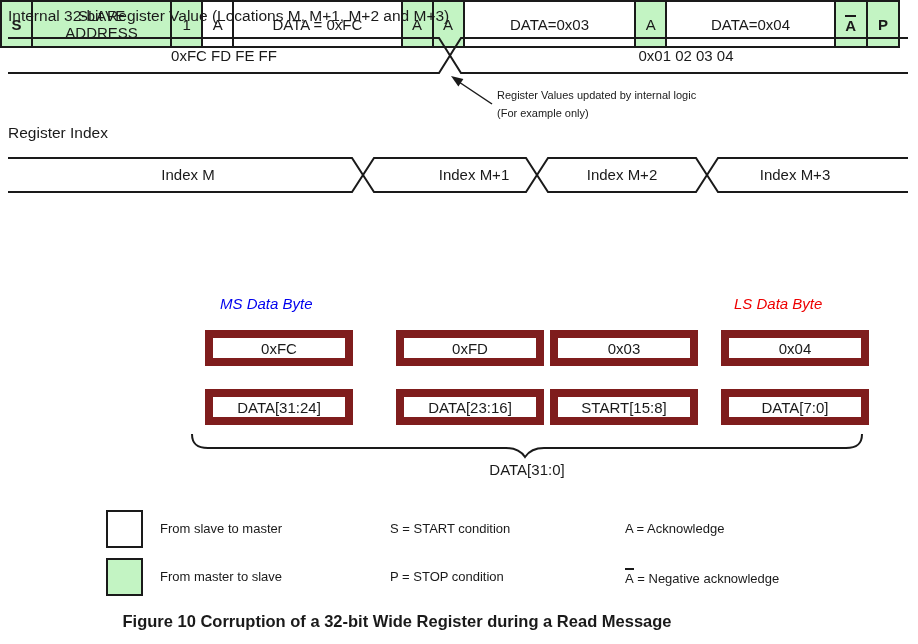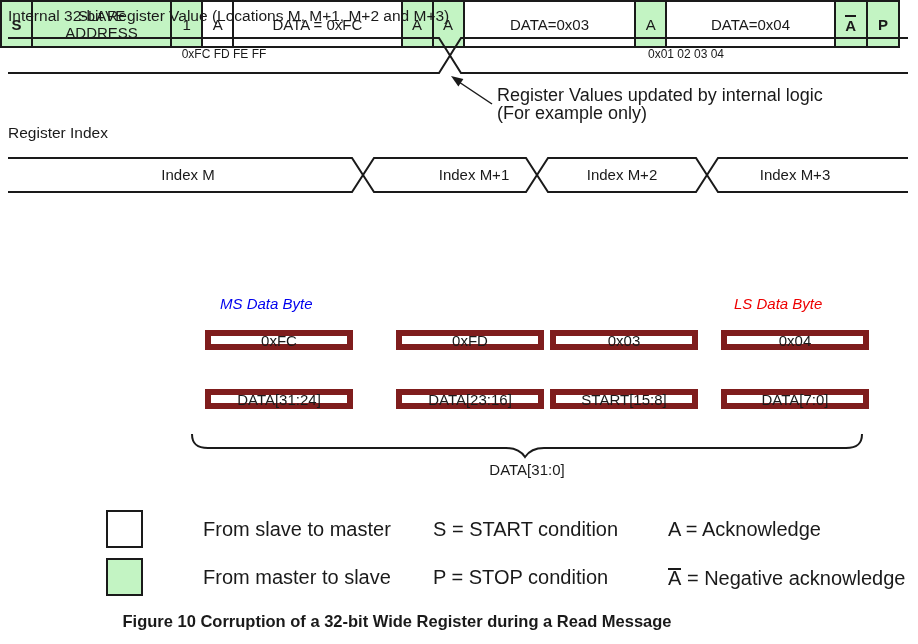--- a/index.html
+++ b/index.html
@@ -9,25 +9,25 @@
   }
   .abs{position:absolute;}
   .ctr{transform:translateX(-50%);white-space:nowrap;}
   svg{position:absolute;left:0;top:0;pointer-events:none;}
 
   
   #title{left:8px;top:7px;font-size:15.5px;}
   #regidx-label{left:8px;top:124px;font-size:15.5px;}
 
   
-  .busval{top:47px;font-size:12px;}
+  .busval{top:47px;font-size:15px;}
   .idxval{top:166px;font-size:15px;}
 
   
-  #annot{left:497px;top:86px;font-size:18px;line-height:18px;}
+  #annot{left:497px;top:86px;font-size:11px;line-height:18px;}
 
   
   #frame{
     left:8px;top:233px;width:900px;height:48px;display:flex;
     border:2px solid #1a1a1a;box-sizing:border-box;background:#ffffff;
   }
   .cell{
     display:flex;align-items:center;justify-content:center;text-align:center;
     font-size:15px;line-height:17px;border-left:2px solid #1a1a1a;box-sizing:border-box;
     flex-basis:0;
@@ -37,39 +37,39 @@
   .cell.b{font-weight:bold;}
   .cell .wrapnarrow{display:inline-block;max-width:92px;}
   .ovl{display:inline-block;border-top:2px solid #1a1a1a;padding-top:1px;line-height:15px;}
 
   
   #ms-label{left:220px;top:295px;font-size:15px;font-style:italic;color:#0000ee;}
   #ls-label{left:734px;top:295px;font-size:15px;font-style:italic;color:#ee0000;text-align:center;}
 
   
   .bytebox{
-    position:absolute;width:148px;height:20px;border:6px solid #7f1d1d;box-sizing:border-box;
+    position:absolute;width:148px;height:36px;border:8px solid #7f1d1d;box-sizing:border-box;
     display:flex;align-items:center;justify-content:center;font-size:15px;background:#fff;
   }
   .rowv{top:330px;}
   .rowf{top:389px;}
   .bx0{left:205px;} .bx1{left:396px;} .bx2{left:550px;} .bx3{left:721px;}
 
   #brace-label{left:527px;top:461px;font-size:15px;}
 
   
   .swatch{position:absolute;left:106px;width:37px;height:38px;border:2px solid #1a1a1a;box-sizing:border-box;}
   #swatch-white{top:510px;background:#ffffff;}
   #swatch-green{top:558px;background:#c3f4c3;}
   .leg-r1{top:520px;}
   .leg-r2{top:568px;}
   .leg-c1{left:160px;}
   .leg-c2{left:390px;}
   .leg-c3{left:625px;}
-  .legtxt{font-size:20px;line-height:18px;margin-left:43px;}
+  .legtxt{font-size:13px;line-height:18px;}
 
   #caption{left:0;top:612px;width:794px;text-align:center;font-size:16.5px;font-weight:bold;}
 </style>
 </head>
 <body>
 
 <div id="stage">
 
   <svg width="918" height="644" viewBox="0 0 918 644">
 

